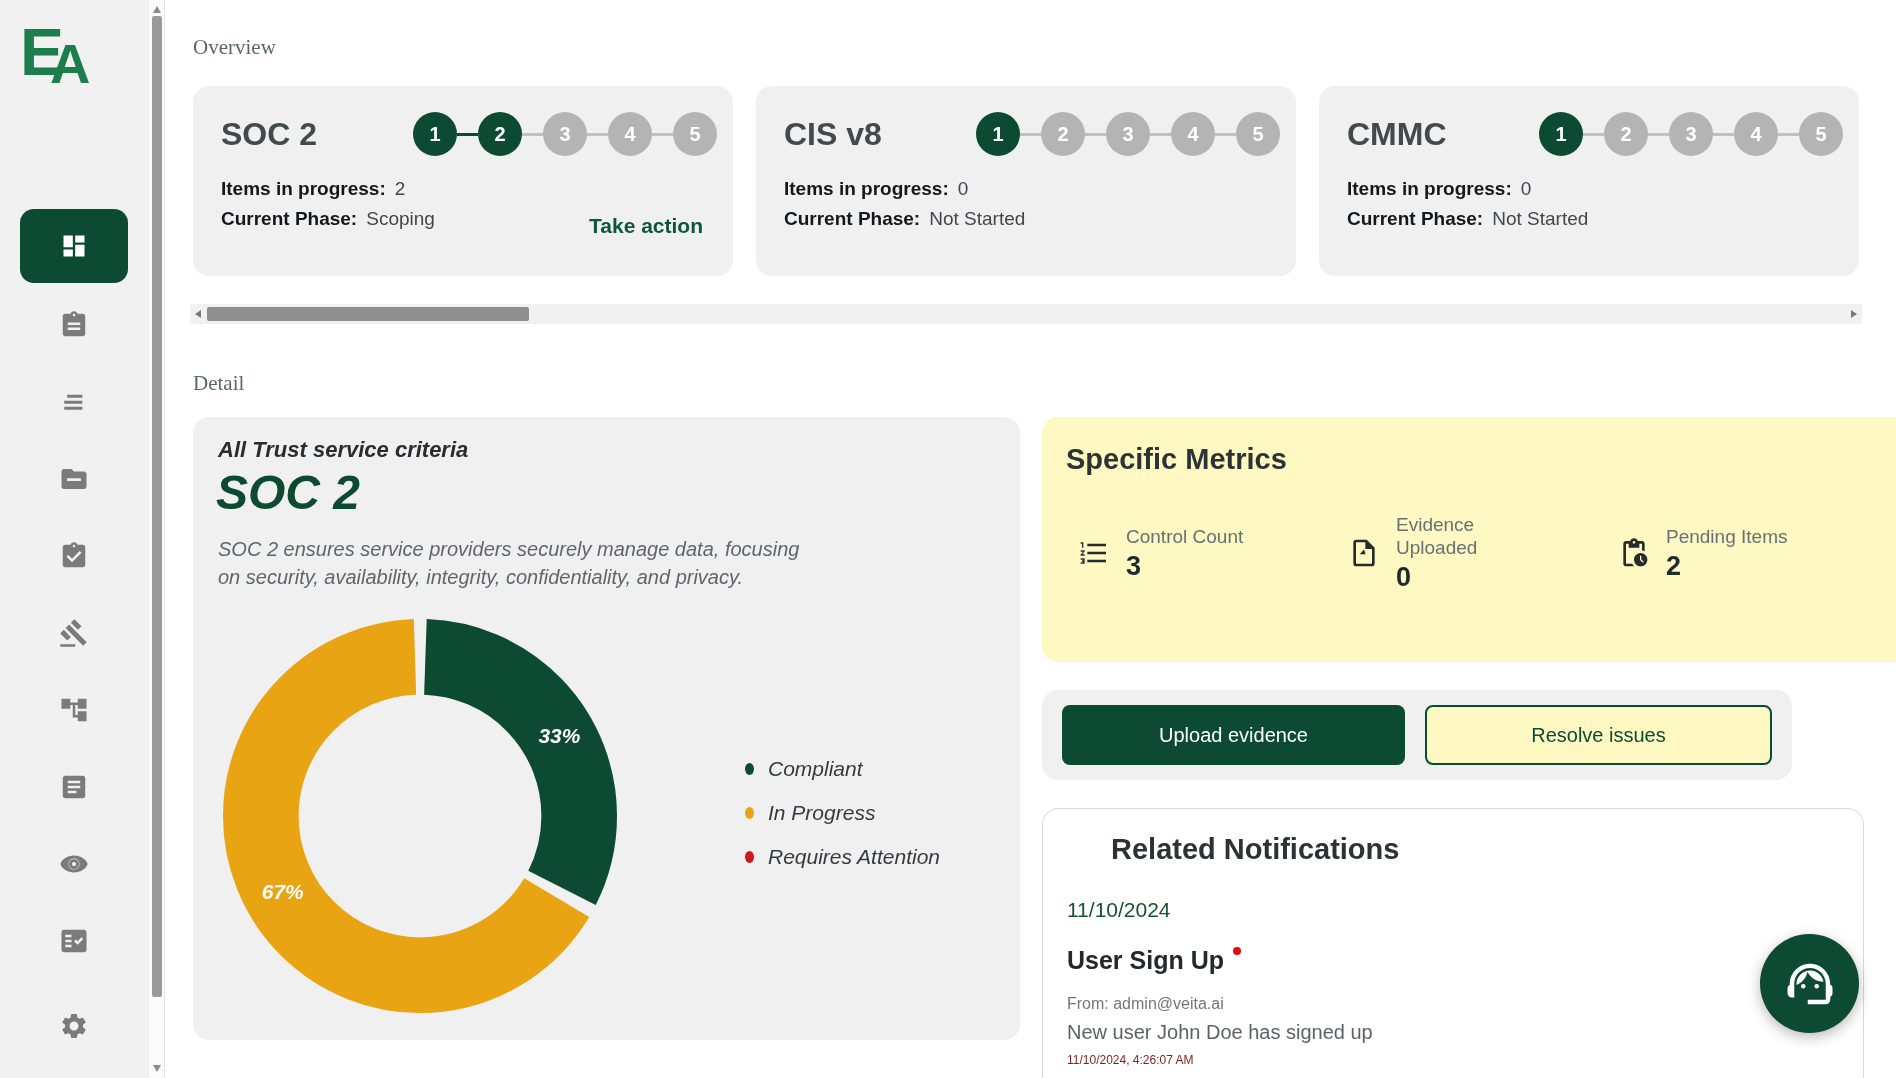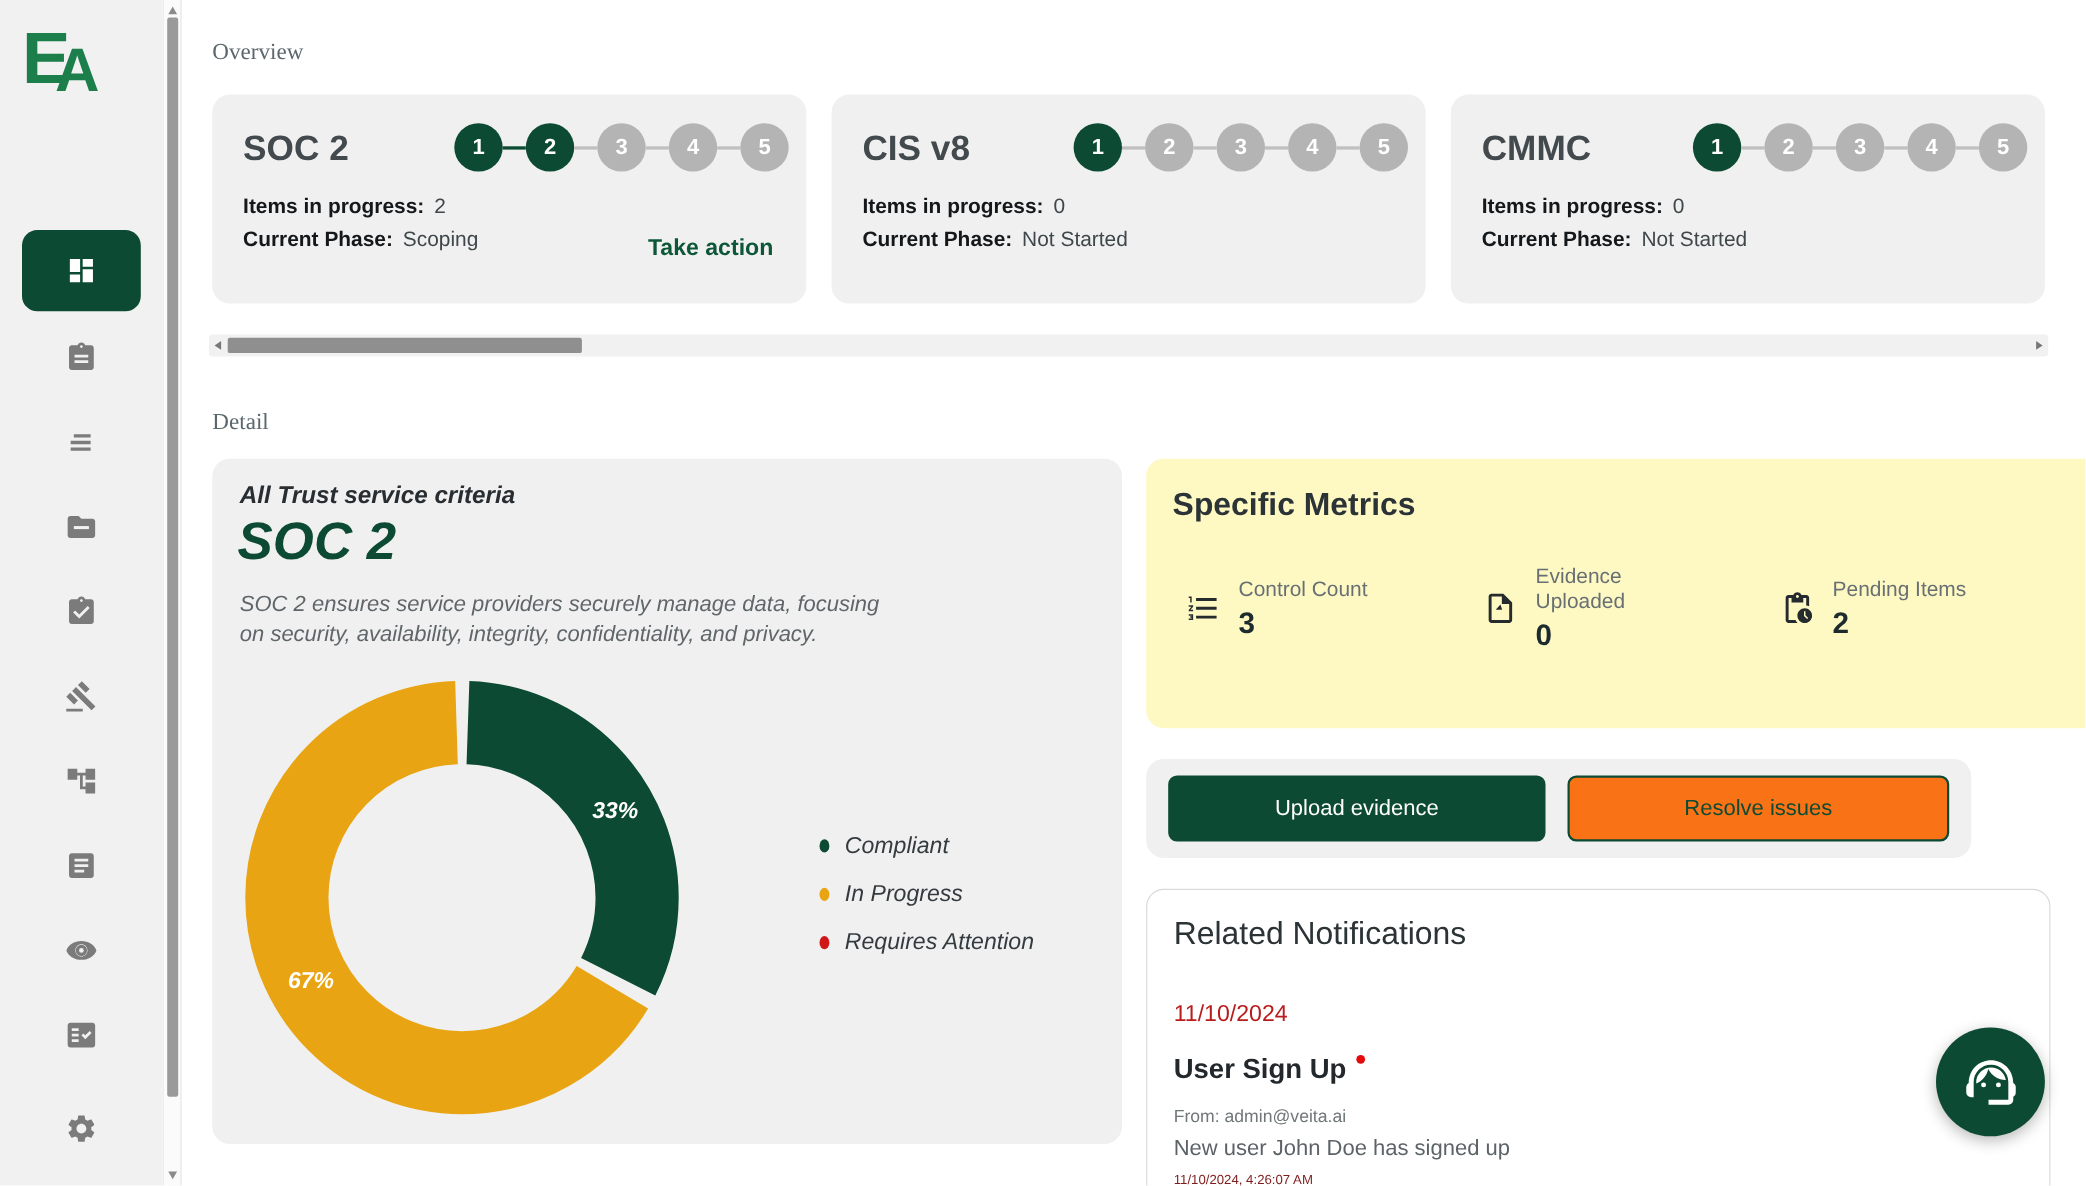--- a/index.html
+++ b/index.html
@@ -69,26 +69,26 @@
   .mc-row { position:absolute; left:36px; top:96px; right:10px; display:flex; }
   .metric { width:270px; display:flex; align-items:center; }
   .m-text { margin-left:16px; }
   .m-label { font-size:19px; line-height:23px; color:#687074; max-width:132px; }
   .m-value { font-size:27px; font-weight:700; color:#1d2a2e; margin-top:3px; }
 
   
   .actions-panel { position:absolute; left:1042px; top:690px; width:750px; height:90px; background:#f0f0f0; border-radius:16px; display:flex; align-items:center; padding:0 20px; gap:20px; }
   .btn { flex:1; height:60px; border-radius:8px; font-size:20px; display:flex; align-items:center; justify-content:center; cursor:pointer; font-family:"Liberation Sans", sans-serif; }
   .btn.primary { background:#0c4a33; color:#fff; border:none; }
-  .btn.secondary { background:#f97316; border:2px solid #0c4a33; color:#0c4a33; }
+  .btn.secondary { background:#fef9c3; border:2px solid #0c4a33; color:#0c4a33; }
 
   
   .notif-card { position:absolute; left:1042px; top:808px; width:822px; height:300px; background:#fff; border:1px solid #d9d9d9; border-radius:16px; padding:24px; }
-  .nc-title { font-size:29px; font-weight:400; color:#2b3336; }
-  .nc-date { margin-top:44px; font-size:21px; color:#b91c1c; }
+  .nc-title { font-size:29px; font-weight:700; color:#2b3336;margin-left:44px; }
+  .nc-date { margin-top:32px; font-size:21px; color:#14532d; }
   .nc-entry { margin-top:24px; cursor:pointer; }
   .ne-title { font-size:25px; font-weight:700; color:#22282c; display:inline-block; }
   .ne-dot { display:inline-block; width:8px; height:8px; border-radius:50%; background:#e30b0b; margin-left:9px; vertical-align:top; margin-top:1px; }
   .ne-from { margin-top:20px; font-size:16px; color:#6f7779; }
   .ne-msg { margin-top:8px; font-size:20px; color:#5b6367; }
   .ne-time { margin-top:9px; font-size:12px; color:#7f1d1d; }
 
   
   .support-btn { position:absolute; left:1760px; top:934px; width:99px; height:99px; border-radius:50%; background:#0c4a33; display:flex; align-items:center; justify-content:center; box-shadow:0 4px 14px rgba(0,0,0,0.28); cursor:pointer; }
 </style>

